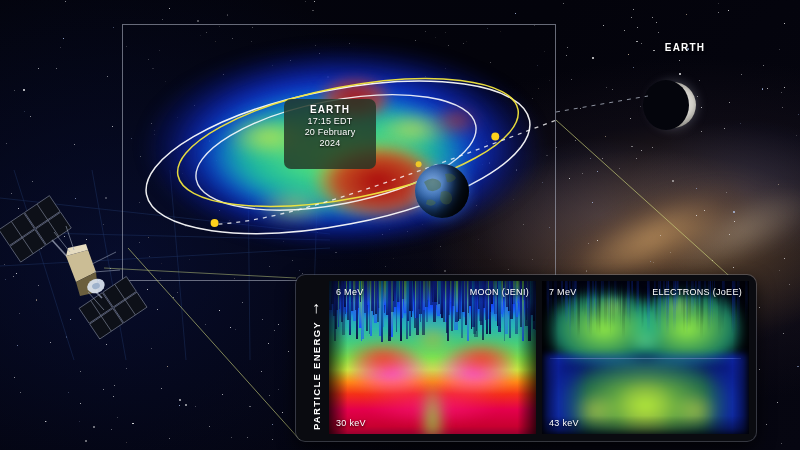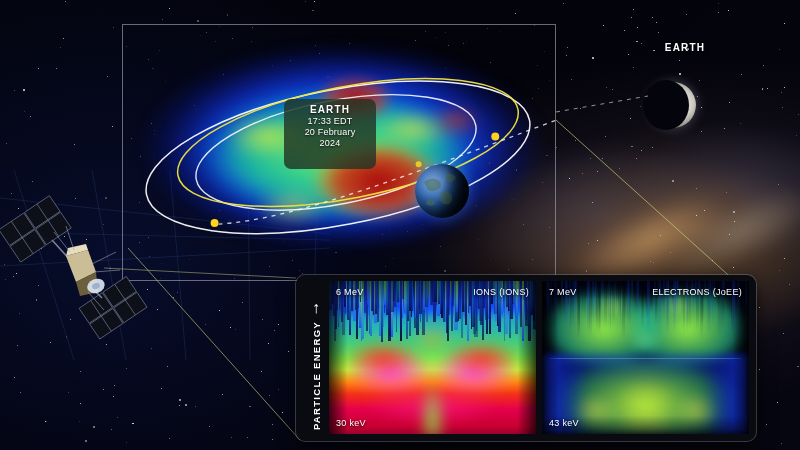--- a/index.html
+++ b/index.html
@@ -612,21 +612,21 @@
             </g>
           </svg>
         </div>
         <div class="earth-term"></div>
       </div>
     </div>
   </div>
 
   <div class="chip" style="left:284px; top:99px; width:92px;">
     <div class="ttl">EARTH</div>
-    <div class="sub">17:33 EDT</div>
+    <div class="sub">17:15 EDT</div>
     <div class="sub">20 February 2024</div>
   </div>
 
   <div class="moon-wrap">
     <div class="moon-disc"></div>
     <div class="moon-shadow"></div>
   </div>
   <div class="freelabel" style="left:623px; top:41px; width:124px;">
     <div class="ttl">EARTH</div>
   </div>
@@ -868,21 +868,21 @@
               <span style="position:absolute;left:98.44%;top:0;width:1.23%;height:78.4%;background:linear-gradient(to bottom,#0b9ad8,#0a1a6e);opacity:0.94;"></span>
               <span style="position:absolute;left:98.76%;top:0;width:0.85%;height:66.0%;background:linear-gradient(to bottom,#1330c8,#040a3a);opacity:0.92;"></span>
               <span style="position:absolute;left:99.68%;top:0;width:0.54%;height:80.5%;background:linear-gradient(to bottom,#1330c8,#040a3a);opacity:0.64;"></span>
             </div>
 
           <div class="sgrad" style="inset:0; background:
                linear-gradient(to right, rgba(0,0,0,.72), rgba(0,0,0,0) 9%, rgba(0,0,0,0) 91%, rgba(0,0,0,.72)),
                linear-gradient(to bottom, rgba(0,0,10,.55), rgba(0,0,0,0) 14%);"></div>
         </div>
         <div class="pl pl-tl">6 MeV</div>
-        <div class="pl pl-tr">IONS (IONS)</div>
+        <div class="pl pl-tr">MOON (JENI)</div>
         <div class="pl pl-bl">30 keV</div>
       </div>
 
       <div class="panel">
         <div class="spec">
           <div class="sgrad" style="inset:0; background:#01030f;"></div>
 
           <div class="sgrad" style="left:0; top:0; width:100%; height:54%;
                background:
                  radial-gradient(ellipse 36% 62% at 30% 58%, rgba(150,240,70,.97), rgba(40,200,150,.6) 62%, rgba(0,0,0,0) 86%),

